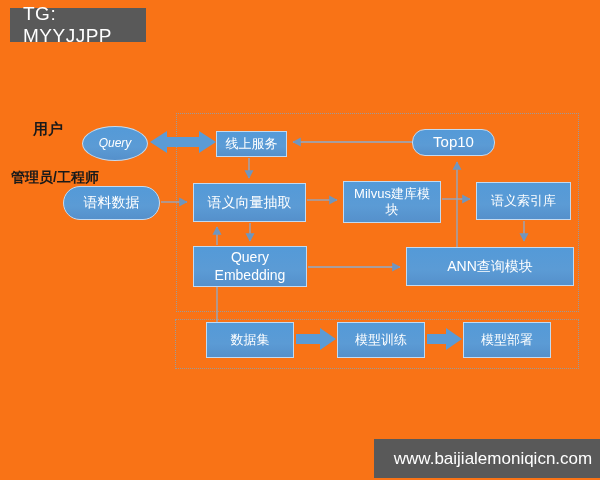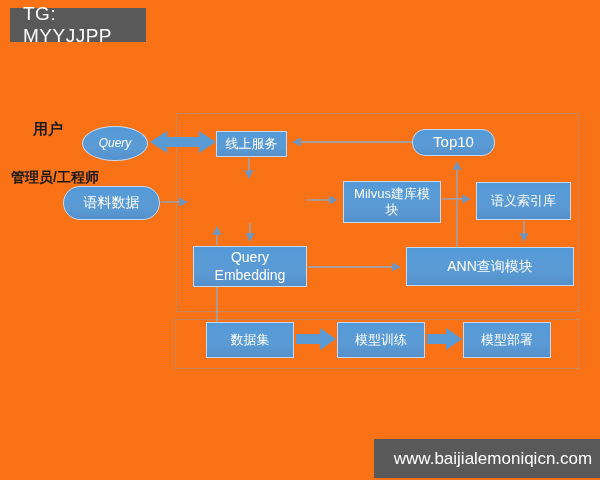--- a/index.html
+++ b/index.html
@@ -94,20 +94,21 @@
       <polygon points="296,334 320,334 320,328 336,339 320,350 320,344 296,344"></polygon>
       <polygon points="427,334 446,334 446,328 462,339 446,350 446,344 427,344"></polygon>
     </g>
   </svg>
 
   <div class="node ellipse" style="left:82px;top:126px;width:66px;height:35px;font-size:12px;">Query</div>
   <div class="node stadium" style="left:63px;top:186px;width:97px;height:34px;font-size:14px;">语料数据</div>
 
   <div class="node" style="left:216px;top:131px;width:71px;height:26px;">线上服务</div>
   <div class="node rounded" style="left:412px;top:129px;width:83px;height:27px;font-size:15px;">Top10</div>
+  <div class="node" style="left:193px;top:183px;width:113px;height:39px;font-size:14px;">语义向量抽取</div>
   <div class="node" style="left:343px;top:181px;width:98px;height:42px;padding:0 8px;">Milvus建库模块</div>
   <div class="node" style="left:476px;top:182px;width:95px;height:38px;">语义索引库</div>
   <div class="node" style="left:193px;top:246px;width:114px;height:41px;font-size:14px;padding:0 14px;">Query Embedding</div>
   <div class="node" style="left:406px;top:247px;width:168px;height:39px;font-size:14px;">ANN查询模块</div>
 
   <div class="node" style="left:206px;top:322px;width:88px;height:36px;">数据集</div>
   <div class="node" style="left:337px;top:322px;width:88px;height:36px;">模型训练</div>
   <div class="node" style="left:463px;top:322px;width:88px;height:36px;">模型部署</div>
 
   <div class="banner bottom">

